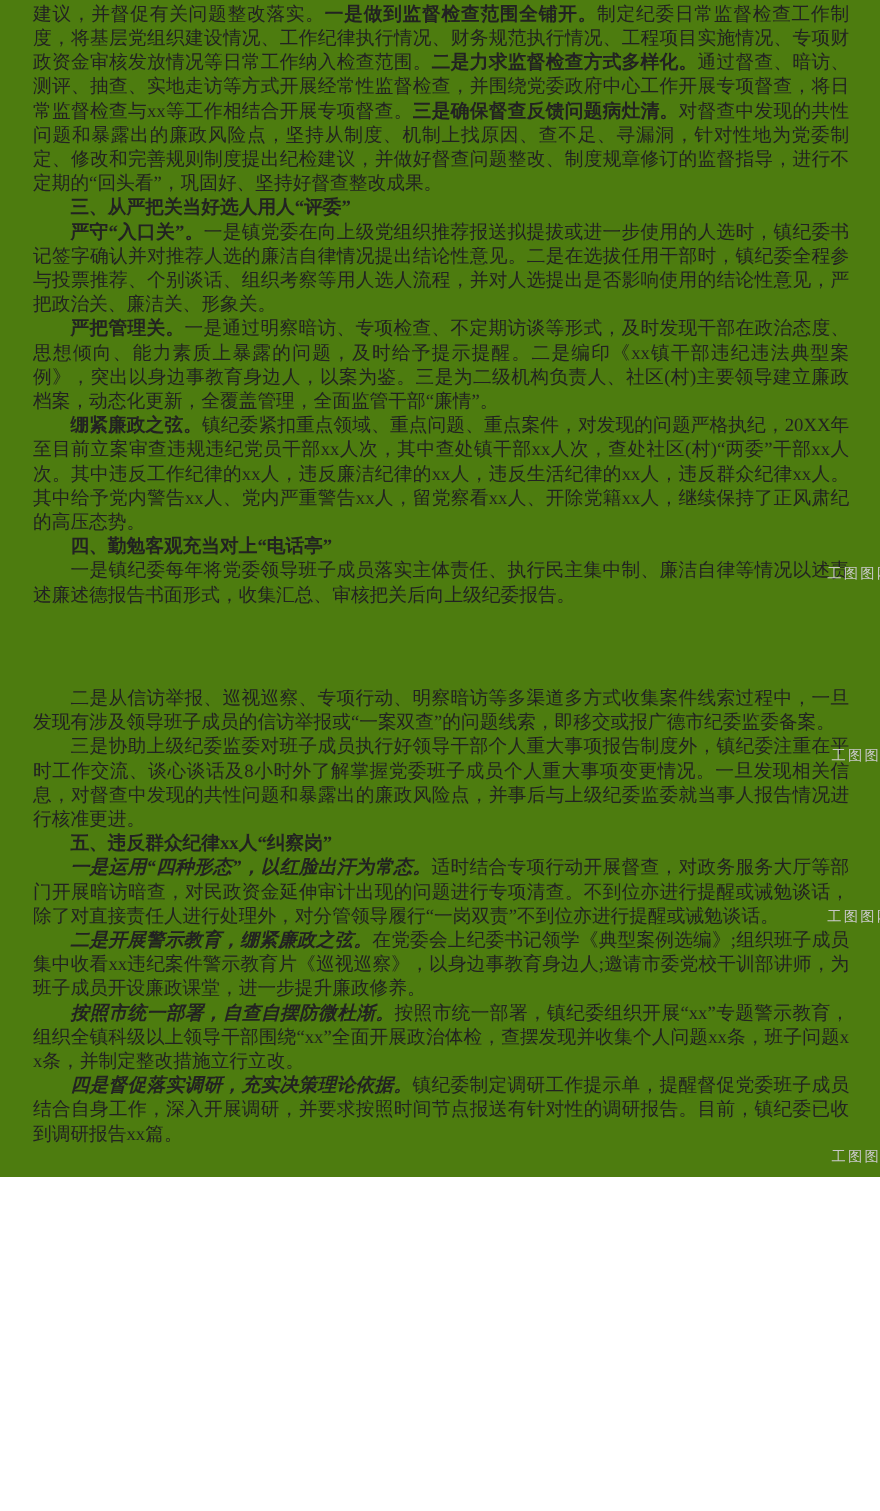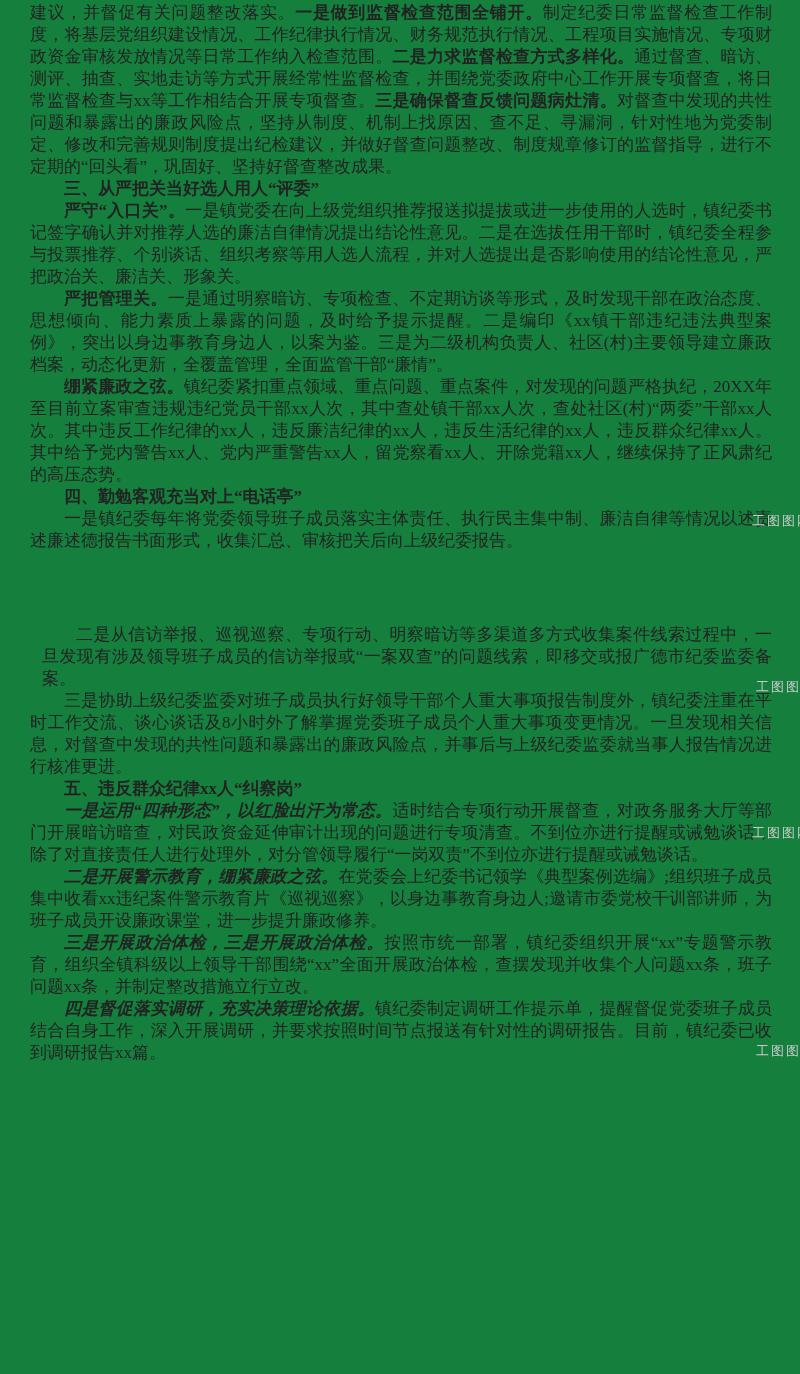--- a/index.html
+++ b/index.html
@@ -1,22 +1,22 @@
 <!DOCTYPE html>
 <html><head>
 <meta charset="utf-8">
 <style>
   * { margin: 0; padding: 0; box-sizing: border-box; }
   html, body { background: #ffffff; }
   .page {
     position: relative;
     width: 800px;
-    height: 1374px;
+    height: 1070px;
     margin: 0 auto;
-    background: #15803d;
+    background: #4d7c0f;
     overflow: hidden;
     font-family: "Liberation Serif", "DejaVu Serif", serif;
     color: #222222;
   }
   .content {
     position: absolute;
     left: 30px;
     right: 28px;
     top: 2px;
     font-size: 17px;
@@ -48,25 +48,25 @@
 
 <div class="page">
   <div class="content">
       <p class="para noindent"><span>建议，并督促有关问题整改落实。</span><span class="run-bold">一是做到监督检查范围全铺开。</span><span>制定纪委日常监督检查工作制度，将基层党组织建设情况、工作纪律执行情况、财务规范执行情况、工程项目实施情况、专项财政资金审核发放情况等日常工作纳入检查范围。</span><span class="run-bold">二是力求监督检查方式多样化。</span><span>通过督查、暗访、测评、抽查、实地走访等方式开展经常性监督检查，并围绕党委政府中心工作开展专项督查，将日常监督检查与xx等工作相结合开展专项督查。</span><span class="run-bold">三是确保督查反馈问题病灶清。</span><span>对督查中发现的共性问题和暴露出的廉政风险点，坚持从制度、机制上找原因、查不足、寻漏洞，针对性地为党委制定、修改和完善规则制度提出纪检建议，并做好督查问题整改、制度规章修订的监督指导，进行不定期的“回头看”，巩固好、坚持好督查整改成果。</span></p>
       <p class="para heading"><span class="run-bold">三、从严把关当好选人用人“评委”</span></p>
       <p class="para"><span class="run-bold">严守“入口关”。</span><span>一是镇党委在向上级党组织推荐报送拟提拔或进一步使用的人选时，镇纪委书记签字确认并对推荐人选的廉洁自律情况提出结论性意见。二是在选拔任用干部时，镇纪委全程参与投票推荐、个别谈话、组织考察等用人选人流程，并对人选提出是否影响使用的结论性意见，严把政治关、廉洁关、形象关。</span></p>
       <p class="para"><span class="run-bold">严把管理关。</span><span>一是通过明察暗访、专项检查、不定期访谈等形式，及时发现干部在政治态度、思想倾向、能力素质上暴露的问题，及时给予提示提醒。二是编印《xx镇干部违纪违法典型案例》，突出以身边事教育身边人，以案为鉴。三是为二级机构负责人、社区(村)主要领导建立廉政档案，动态化更新，全覆盖管理，全面监管干部“廉情”。</span></p>
       <p class="para"><span class="run-bold">绷紧廉政之弦。</span><span>镇纪委紧扣重点领域、重点问题、重点案件，对发现的问题严格执纪，20XX年至目前立案审查违规违纪党员干部xx人次，其中查处镇干部xx人次，查处社区(村)“两委”干部xx人次。其中违反工作纪律的xx人，违反廉洁纪律的xx人，违反生活纪律的xx人，违反群众纪律xx人。其中给予党内警告xx人、党内严重警告xx人，留党察看xx人、开除党籍xx人，继续保持了正风肃纪的高压态势。</span></p>
       <p class="para heading"><span class="run-bold">四、勤勉客观充当对上“电话亭”</span></p>
       <p class="para"><span>一是镇纪委每年将党委领导班子成员落实主体责任、执行民主集中制、廉洁自律等情况以述责述廉述德报告书面形式，收集汇总、审核把关后向上级纪委报告。</span></p>
-      <p class="para" style="margin-top: 72px; margin-left: 12px;"><span>二是从信访举报、巡视巡察、专项行动、明察暗访等多渠道多方式收集案件线索过程中，一旦发现有涉及领导班子成员的信访举报或“一案双查”的问题线索，即移交或报广德市纪委监委备案。</span></p>
+      <p class="para" style="margin-top: 72px;"><span>二是从信访举报、巡视巡察、专项行动、明察暗访等多渠道多方式收集案件线索过程中，一旦发现有涉及领导班子成员的信访举报或“一案双查”的问题线索，即移交或报广德市纪委监委备案。</span></p>
       <p class="para"><span>三是协助上级纪委监委对班子成员执行好领导干部个人重大事项报告制度外，镇纪委注重在平时工作交流、谈心谈话及8小时外了解掌握党委班子成员个人重大事项变更情况。一旦发现相关信息，对督查中发现的共性问题和暴露出的廉政风险点，并事后与上级纪委监委就当事人报告情况进行核准更进。</span></p>
       <p class="para heading"><span class="run-bold">五、违反群众纪律xx人“纠察岗”</span></p>
       <p class="para"><span class="run-bolditalic">一是运用“四种形态”，以红脸出汗为常态。</span><span>适时结合专项行动开展督查，对政务服务大厅等部门开展暗访暗查，对民政资金延伸审计出现的问题进行专项清查。不到位亦进行提醒或诫勉谈话，除了对直接责任人进行处理外，对分管领导履行“一岗双责”不到位亦进行提醒或诫勉谈话。</span></p>
       <p class="para"><span class="run-bolditalic">二是开展警示教育，绷紧廉政之弦。</span><span>在党委会上纪委书记领学《典型案例选编》;组织班子成员集中收看xx违纪案件警示教育片《巡视巡察》，以身边事教育身边人;邀请市委党校干训部讲师，为班子成员开设廉政课堂，进一步提升廉政修养。</span></p>
-      <p class="para"><span class="run-bolditalic">三是开展政治体检，三是开展政治体检。</span><span>按照市统一部署，镇纪委组织开展“xx”专题警示教育，组织全镇科级以上领导干部围绕“xx”全面开展政治体检，查摆发现并收集个人问题xx条，班子问题xx条，并制定整改措施立行立改。</span></p>
+      <p class="para"><span class="run-bolditalic">按照市统一部署，自查自摆防微杜渐。</span><span>按照市统一部署，镇纪委组织开展“xx”专题警示教育，组织全镇科级以上领导干部围绕“xx”全面开展政治体检，查摆发现并收集个人问题xx条，班子问题xx条，并制定整改措施立行立改。</span></p>
       <p class="para"><span class="run-bolditalic">四是督促落实调研，充实决策理论依据。</span><span>镇纪委制定调研工作提示单，提醒督促党委班子成员结合自身工作，深入开展调研，并要求按照时间节点报送有针对性的调研报告。目前，镇纪委已收到调研报告xx篇。</span></p>
     </div>
   <span class="watermark wm1">工图图网</span>
   <span class="watermark wm2">工图图网</span>
   <span class="watermark wm3">工图图网</span>
   <span class="watermark wm4">工图图网</span>
 </div>
 
 </body></html>

